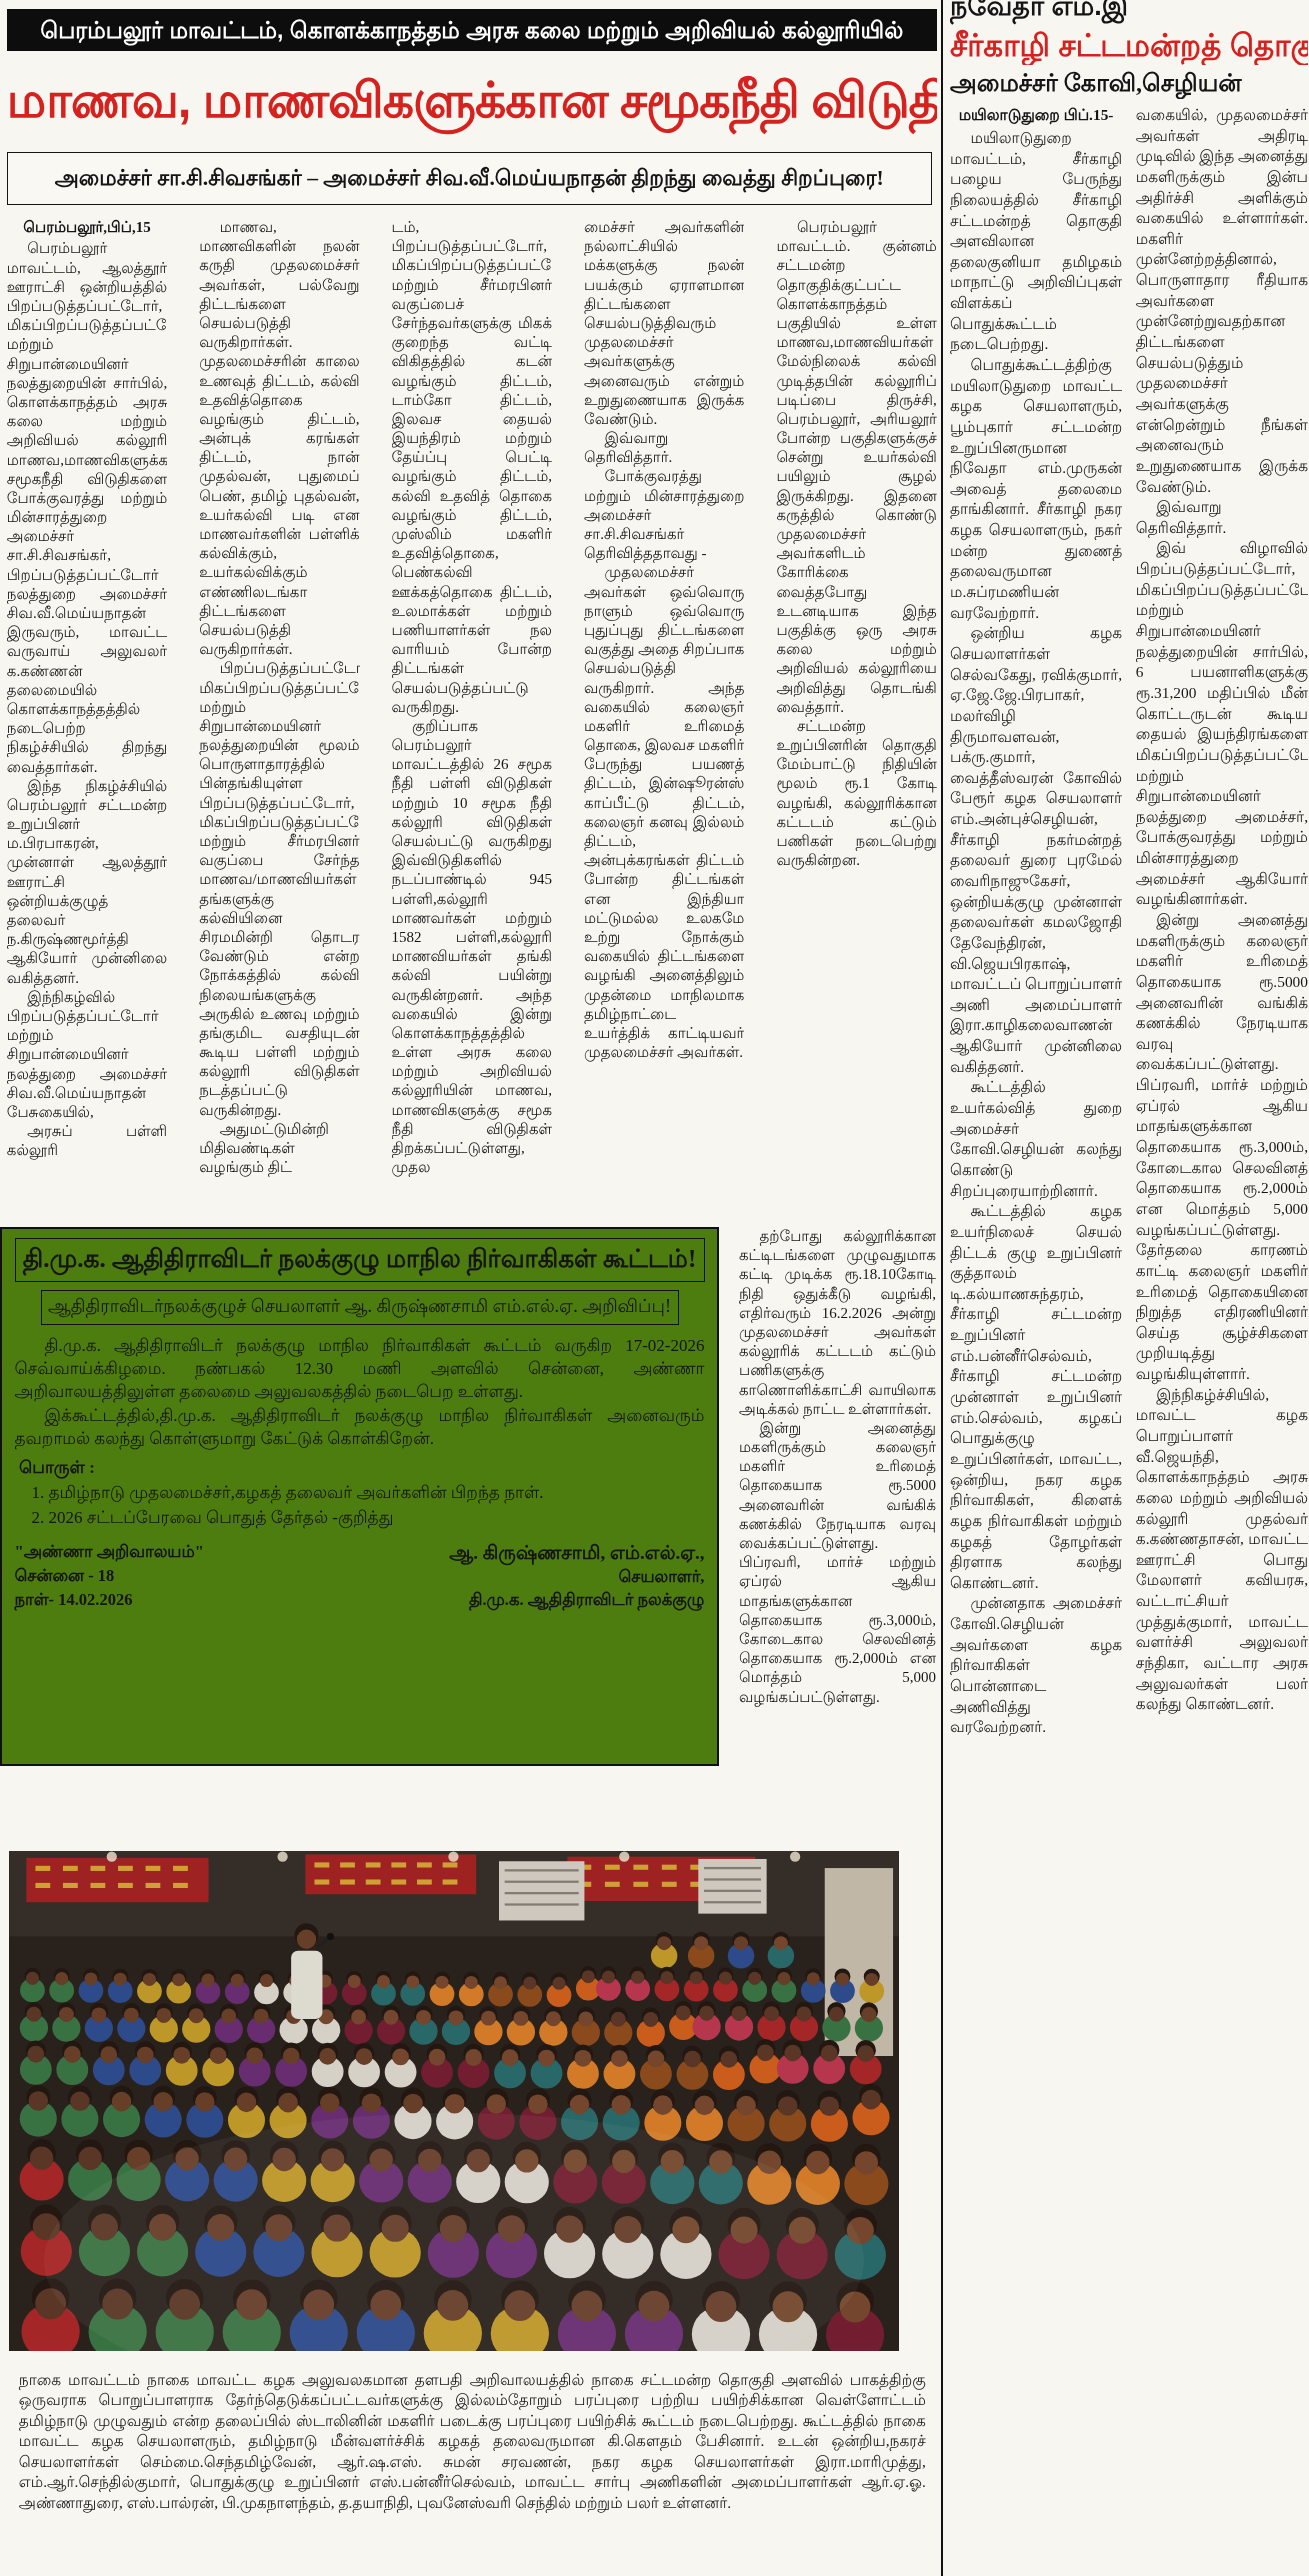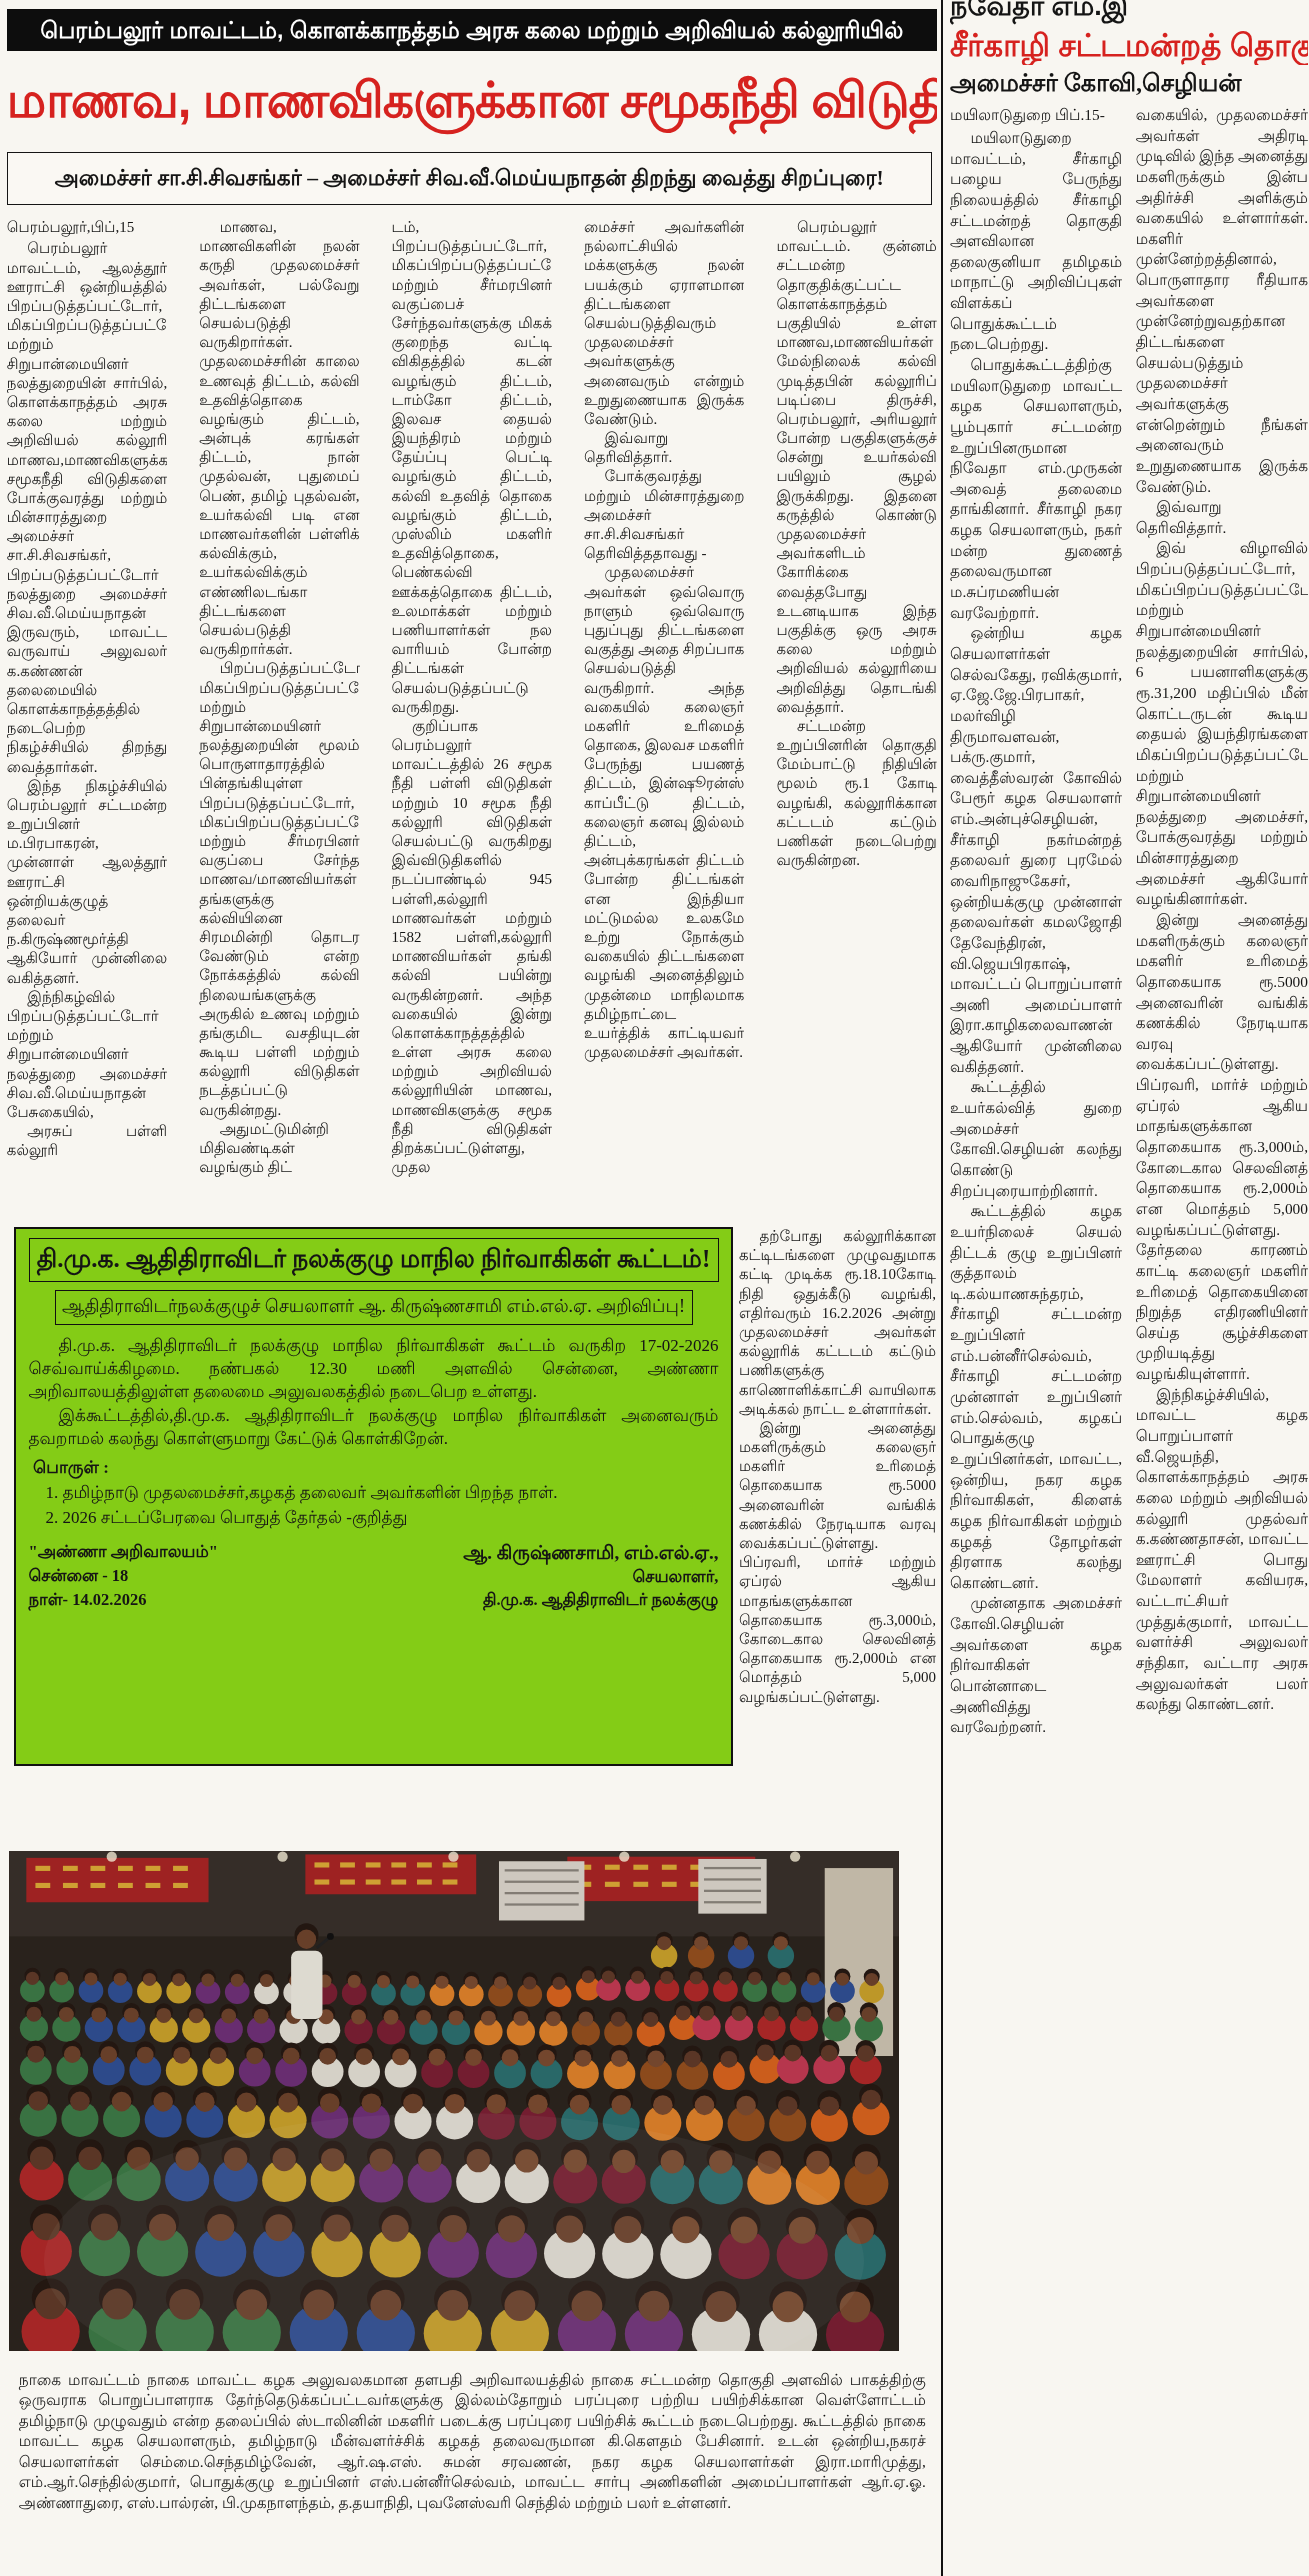--- a/index.html
+++ b/index.html
@@ -15,22 +15,22 @@
   #headline{left:6.8px;top:56px;width:930px;height:89px;color:#d6221f;font-weight:bold;font-size:49px;
     line-height:89px;text-align:center;white-space:nowrap;overflow:hidden;letter-spacing:-1.1px;
     font-family:"Liberation Sans","DejaVu Sans",sans-serif}
   #subhead{left:6.8px;top:152px;width:923px;height:51px;border:1.7px solid #151515;background:#faf8f3;
     font-size:21.6px;font-weight:bold;line-height:50px;text-align:center;white-space:nowrap;overflow:hidden}
   #bodycols{left:6.8px;top:218px;width:930px;height:1003px;display:flex;gap:32px;overflow:hidden}
   .col{flex:1 1 0;font-size:15px;line-height:1.28;text-align:justify;overflow:hidden}
   .para{margin:0}
   .col .para{text-indent:20.5px}
   .cont .para:first-child{text-indent:0}
-  .dateline{font-weight:normal;text-indent:0;margin:0 0 2.3px 0}
-  #dmkbox{left:14px;top:1227px;width:719px;height:539px;border:2.3px solid #111;background:#84cc16;
+  .dateline{font-weight:bold;text-align:center;text-indent:0;margin:0 0 2.3px 0}
+  #dmkbox{left:0;top:1227px;width:719px;height:539px;border:2.3px solid #111;background:#4d7c0f;
     padding:9px 12.5px;box-sizing:border-box}
   #dmktitle{border:1.7px solid #111;padding:5.7px 3.4px;text-align:center;font-weight:bold;font-size:25px;
     white-space:nowrap;overflow:hidden}
   #dmksub{border:1.7px solid #111;margin:8px 26px 9px 26px;padding:4.6px 3.4px;text-align:center;font-weight:normal;
     font-size:18px;white-space:nowrap;overflow:hidden}
   #dmkbody .para{font-size:17px;line-height:1.38;text-align:justify;text-indent:30px}
   #agendalabel{font-weight:bold;font-size:17px;margin:6.8px 0 1.1px 4.6px}
   #agendalist .para{font-size:17px;line-height:1.5;text-indent:17px;text-align:left}
   #dmkfoot{display:flex;justify-content:space-between;align-items:flex-end;margin-top:9px}
   .addr .para{font-size:16.5px;font-weight:bold;line-height:1.45;text-indent:0;text-align:left}

